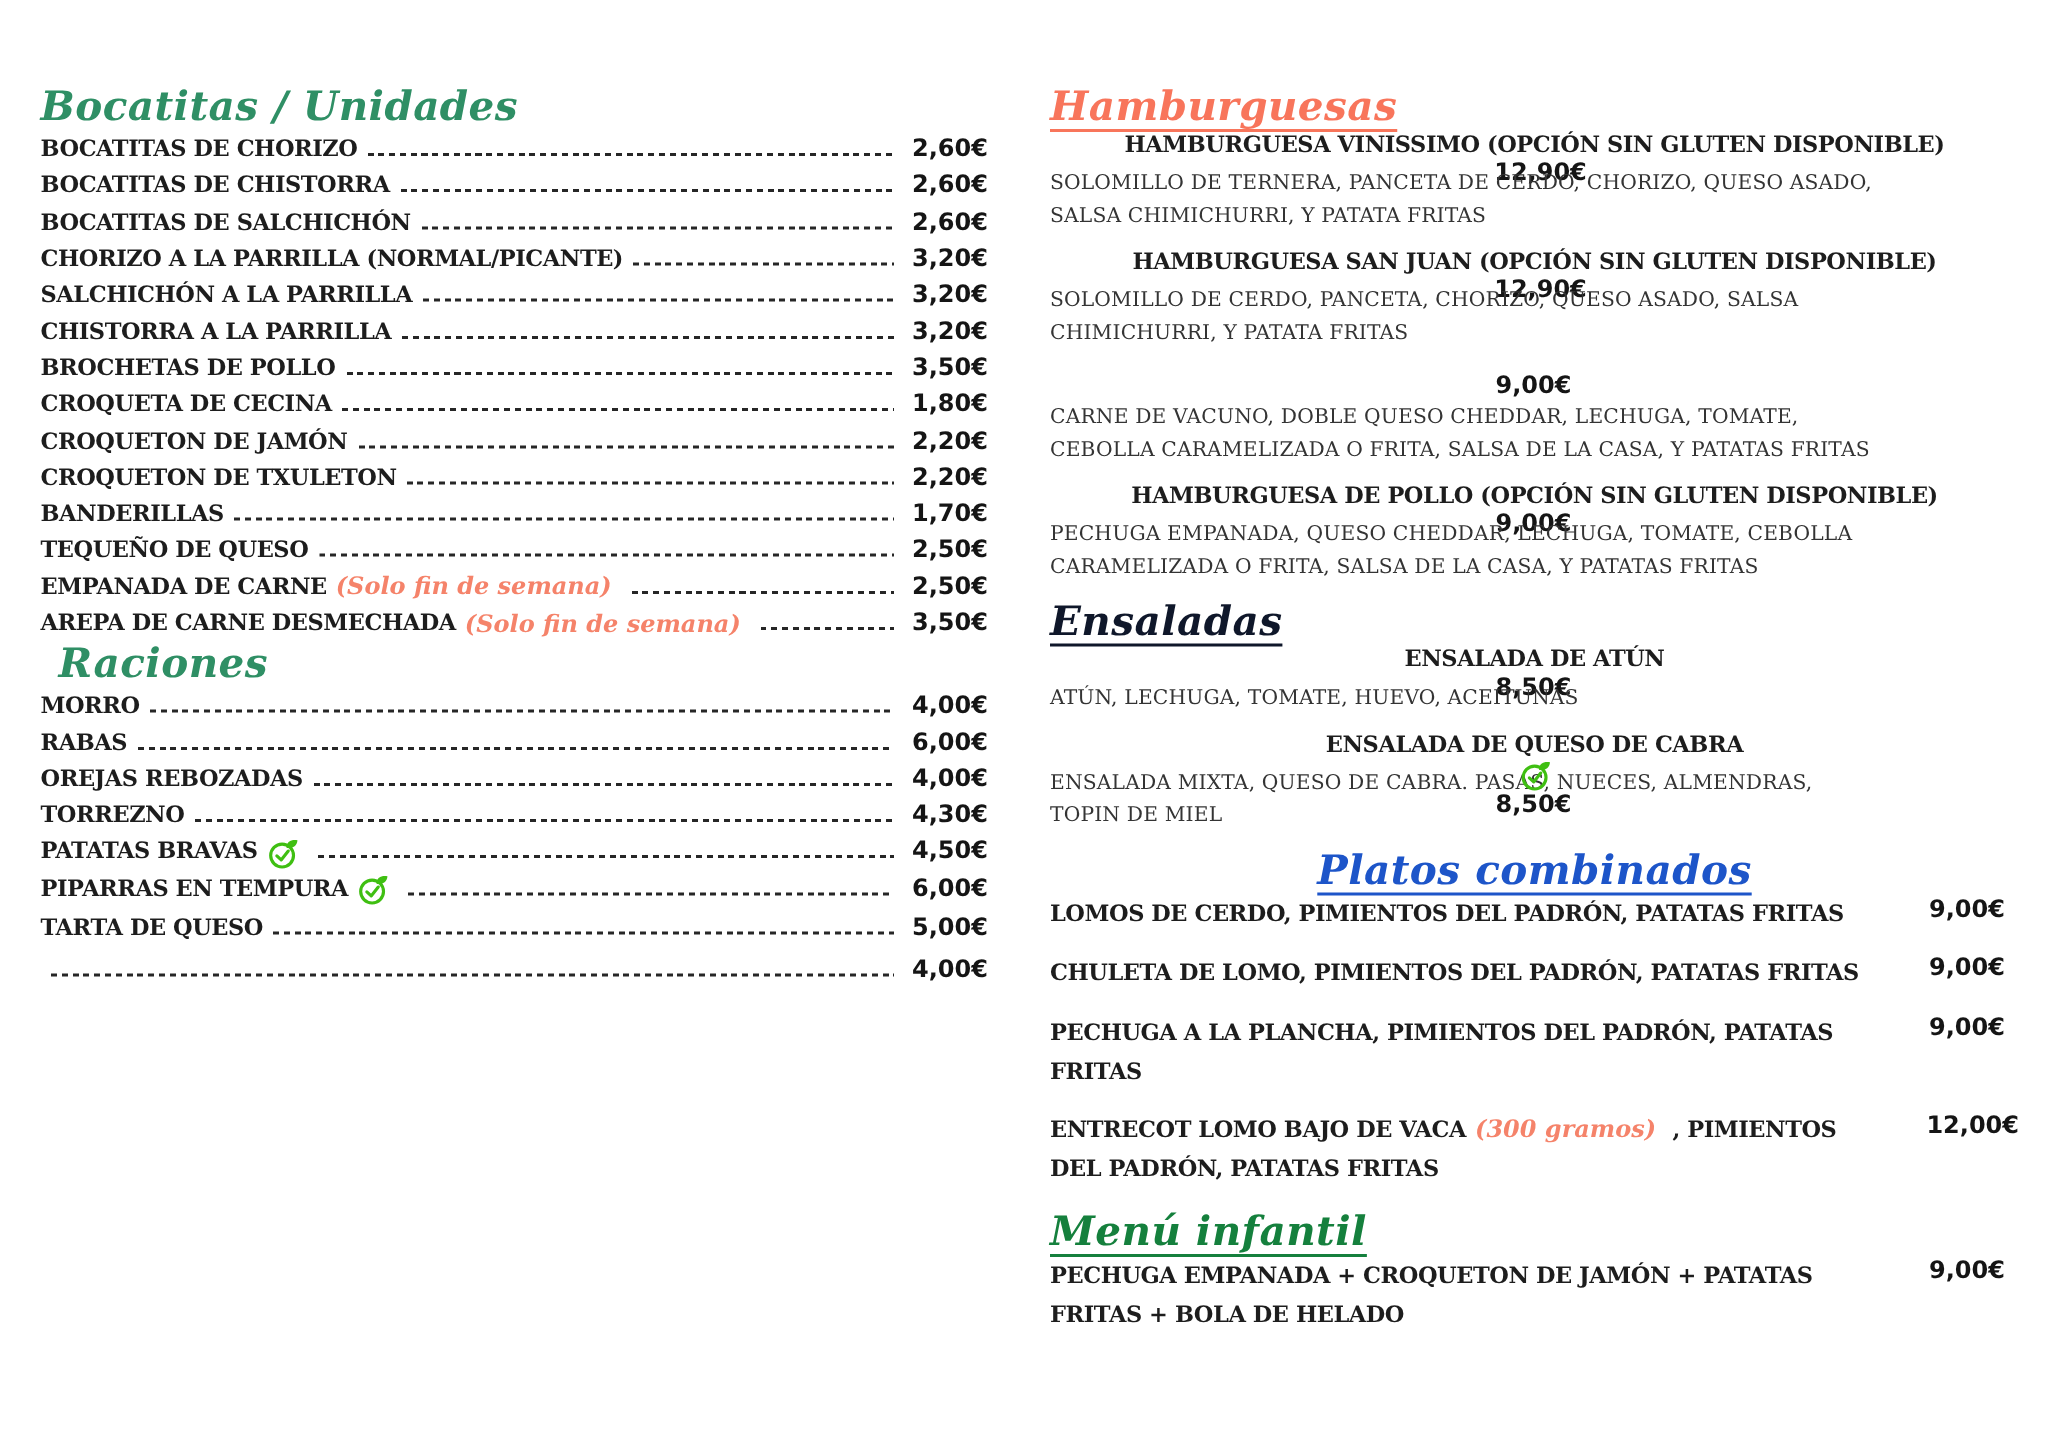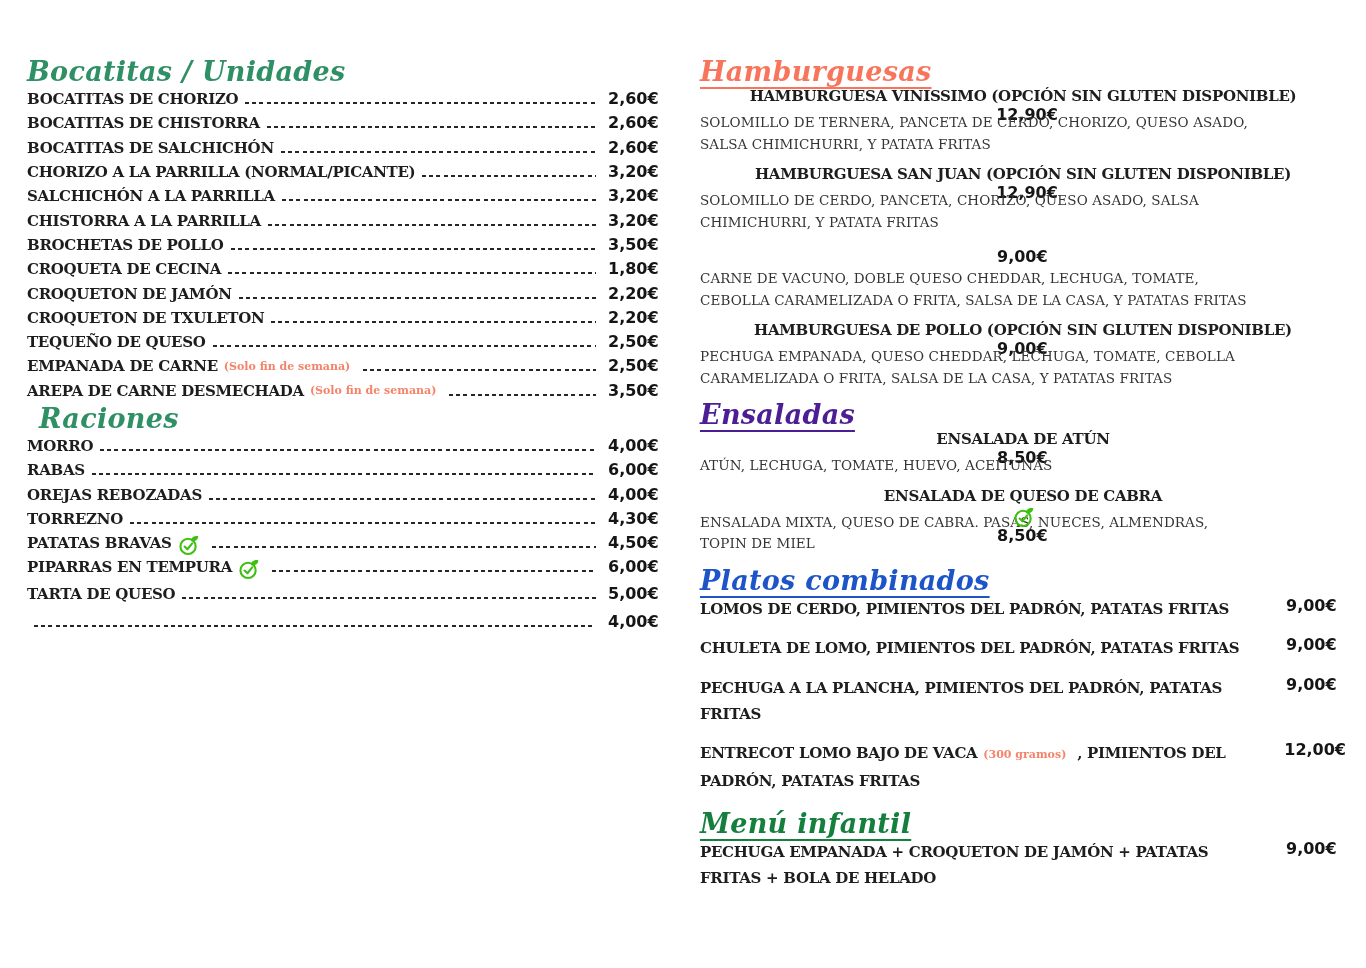--- a/index.html
+++ b/index.html
@@ -19,37 +19,37 @@
     font-family:"DejaVu Serif", serif;
     font-style:italic; font-weight:bold;
     font-size:27px; margin:0; letter-spacing:0.3px;
   }
   h2.underlined { text-decoration:underline; text-decoration-thickness:2px; text-underline-offset:6px; }
   .h-boca {margin:4px 0 30px;}
   .h-raci {margin:56px 0 16px;}
   .h-post {margin:74px 0 12px;}
   .h-hamb {margin:4px 0 14px;}
   .h-ensa {margin:12px 0 8px;}
-  .h-plat {margin:8px 0 16px;}
+  .h-plat {margin:8px 0 16px;text-align:center;}
   .h-menu {margin:18px 0 12px;}
 
   .row { display:flex; align-items:center; }
   .rows.h24 .row { height:24.3px; }
   .rows.h28 .row { height:28px; }
   .rows.groups .row { height:24px;flex-direction:column; }
   .rows.plain-list .row { margin-bottom:13.5px; align-items:flex-start; }
 
   .item-name {
     font-weight:bold; font-size:15px; color:#1d1d1d;
     letter-spacing:-0.3px; white-space:pre-wrap;
   }
   .name-block { flex:1 1 auto; line-height:26px; padding-right:14px; }
   .note {
-    color:#f5836a; font-weight:bold;
-    font-size:11px; margin:0 6px; letter-spacing:0;
+    color:#f5836a; font-style:italic; font-weight:bold;
+    font-size:16px; margin:0 6px; letter-spacing:0;
   }
   .price {
     font-family:"DejaVu Sans", sans-serif; font-weight:bold;
     font-size:16px; color:#151515; margin-left:8px;
     min-width:60px; text-align:left; line-height:20px; flex:0 0 auto;
   }
   .leader {
     flex:1 1 auto; height:2px; margin:0 4px 0 7px;
     background:repeating-linear-gradient(90deg,#262626 0 4px,transparent 4px 7.2px);
     align-self:center; transform:translateY(4px);
@@ -109,20 +109,25 @@
       </div>
       <div class="row">
         <span class="item-name">CROQUETON DE JAMÓN</span>
         <span class="leader"></span>
         <span class="price">2,20€</span>
       </div>
       <div class="row">
         <span class="item-name">CROQUETON DE TXULETON</span>
         <span class="leader"></span>
         <span class="price">2,20€</span>
+      </div>
+      <div class="row">
+        <span class="item-name">BANDERILLAS</span>
+        <span class="leader"></span>
+        <span class="price">1,70€</span>
       </div>
       <div class="row">
         <span class="item-name">TEQUEÑO DE QUESO</span>
         <span class="leader"></span>
         <span class="price">2,50€</span>
       </div>
       <div class="row">
         <span class="item-name">EMPANADA DE CARNE</span>
         <span class="note">(Solo fin de semana)</span>
         <span class="leader"></span>
@@ -226,21 +231,21 @@
       <div class="group">
         <div class="row">
           <span class="item-name">HAMBURGUESA DE POLLO (OPCIÓN SIN GLUTEN DISPONIBLE)</span>
           <span class="leader"></span>
           <span class="price">9,00€</span>
         </div>
         <div class="desc">PECHUGA EMPANADA, QUESO CHEDDAR, LECHUGA, TOMATE, CEBOLLA CARAMELIZADA O FRITA, SALSA DE LA CASA, Y PATATAS FRITAS</div>
       </div>
     </div>
 
-  <h2 class="script underlined h-ensa" style="color: #4c1d95;">Ensaladas</h2>
+  <h2 class="script underlined h-ensa" style="color: #0f172a;">Ensaladas</h2>
   <div class="rows groups">
       <div class="group">
         <div class="row">
           <span class="item-name">ENSALADA DE ATÚN</span>
           <span class="leader"></span>
           <span class="price">8,50€</span>
         </div>
         <div class="desc">ATÚN, LECHUGA, TOMATE, HUEVO, ACEITUNAS</div>
       </div>
       <div class="group">

